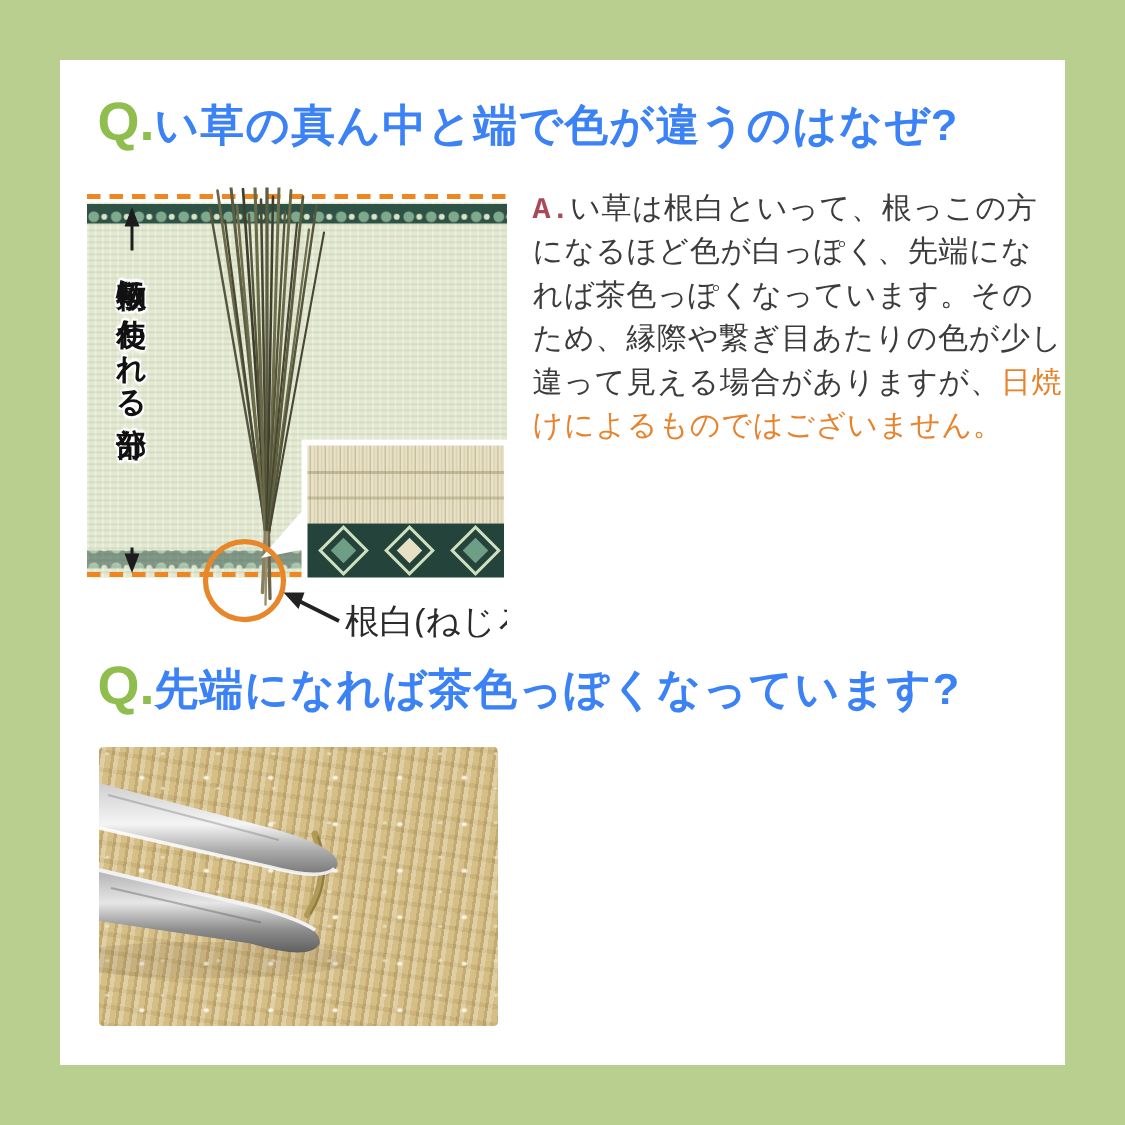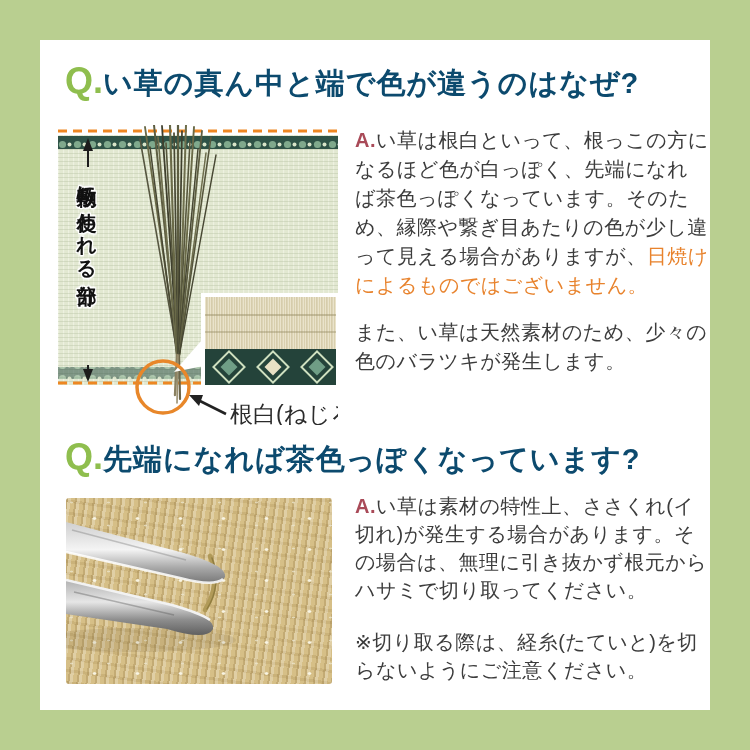--- a/index.html
+++ b/index.html
@@ -11,25 +11,25 @@
     overflow:hidden;
   }
   .frame { position:absolute; inset:0; background:#b9cf90; }
   .content {
     position:absolute; left:40px; top:40px; width:670px; height:670px;
     background:#ffffff;
   }
   
   .qhead { position:absolute; left:25px; display:flex; align-items:baseline; white-space:nowrap; }
   .qhead .qmark { color:#8fbe4e; font-size:36px; font-weight:800; letter-spacing:0; }
-  .qhead .qtext { color:#0c4a6e; font-size:29px; font-weight:800; letter-spacing:1px; }
+  .qhead .qtext { color:#3b82f6; font-size:29px; font-weight:800; letter-spacing:1px; }
   #qhead1 { top:20px; }
   #qhead2 { top:396px; }
   
-  .acol { position:absolute; left:315px; width:354px; color:#3c3c3c; font-size:20px; line-height:29px; letter-spacing:.5px; }
+  .acol { position:absolute; left:315px; width:354px; color:#3c3c3c; font-size:20px; line-height:29px; letter-spacing:.5px;font-family:Liberation Mono, monospace; }
   #acol1 { top:86px; }
   #acol2 { top:452px; line-height:28px; }
   .aprefix { color:#a94a58; font-weight:700; }
   .hl { color:#e8832d; }
   .para2 { margin-top:18px; }
   .note { margin-top:24px; }
   
   .photo1 { position:absolute; left:18px; top:85px; width:280px; height:300px; }
   .photo1 svg { position:absolute; left:0; top:0; }
   .vlabel {
@@ -148,21 +148,20 @@
           <line x1="168" y1="289" x2="138" y2="274" stroke="#222" stroke-width="2.6"></line>
           <polygon points="131,270 145,270 141,281" fill="#222"></polygon>
         </g>
         <text x="172" y="297" font-size="23" fill="#2b2b2b">根白(ねじろ)</text>
       </svg>
       <div class="vlabel">敷物に使われる部分</div>
     </div>
 
     <div class="acol" id="acol1">
       <p><span class="aprefix">A.</span><span>い草は根白といって、根っこの方になるほど色が白っぽく、先端になれば茶色っぽくなっています。そのため、縁際や繋ぎ目あたりの色が少し違って見える場合がありますが、</span><span class="hl">日焼けによるものではございません。</span></p>
-      <p class="para2">また、い草は天然素材のため、少々の色のバラツキが発生します。</p>
     </div>
 
     <div class="qhead" id="qhead2">
       <span class="qmark">Q.</span>
         <span class="qtext">先端になれば茶色っぽくなっています?</span>
     </div>
 
     <div class="photo2">
       <svg width="266" height="186" viewBox="0 0 266 186">
         <defs>
@@ -193,19 +192,15 @@
         </g>
 
         <g>
           <path d="M0,82 L106,107 Q150,119 147,131 Q141,143 101,131 L0,116 Z" fill="url(#bladeL)"></path>
           <path d="M0,82 L106,107 Q134,115 144,122" fill="none" stroke="#f2f2f2" stroke-width="2.6"></path>
           <line x1="8" y1="94" x2="108" y2="117" stroke="rgba(90,90,90,.4)" stroke-width="1.4"></line>
         </g>
       </svg>
     </div>
 
-    <div class="acol" id="acol2">
-      <p><span class="aprefix">A.</span><span>い草は素材の特性上、ささくれ(イ切れ)が発生する場合があります。その場合は、無理に引き抜かず根元からハサミで切り取ってください。</span></p>
-      <p class="note">※切り取る際は、経糸(たていと)を切らないようにご注意ください。</p>
-    </div>
 
   </div>
 </div>
 
 </body></html>

